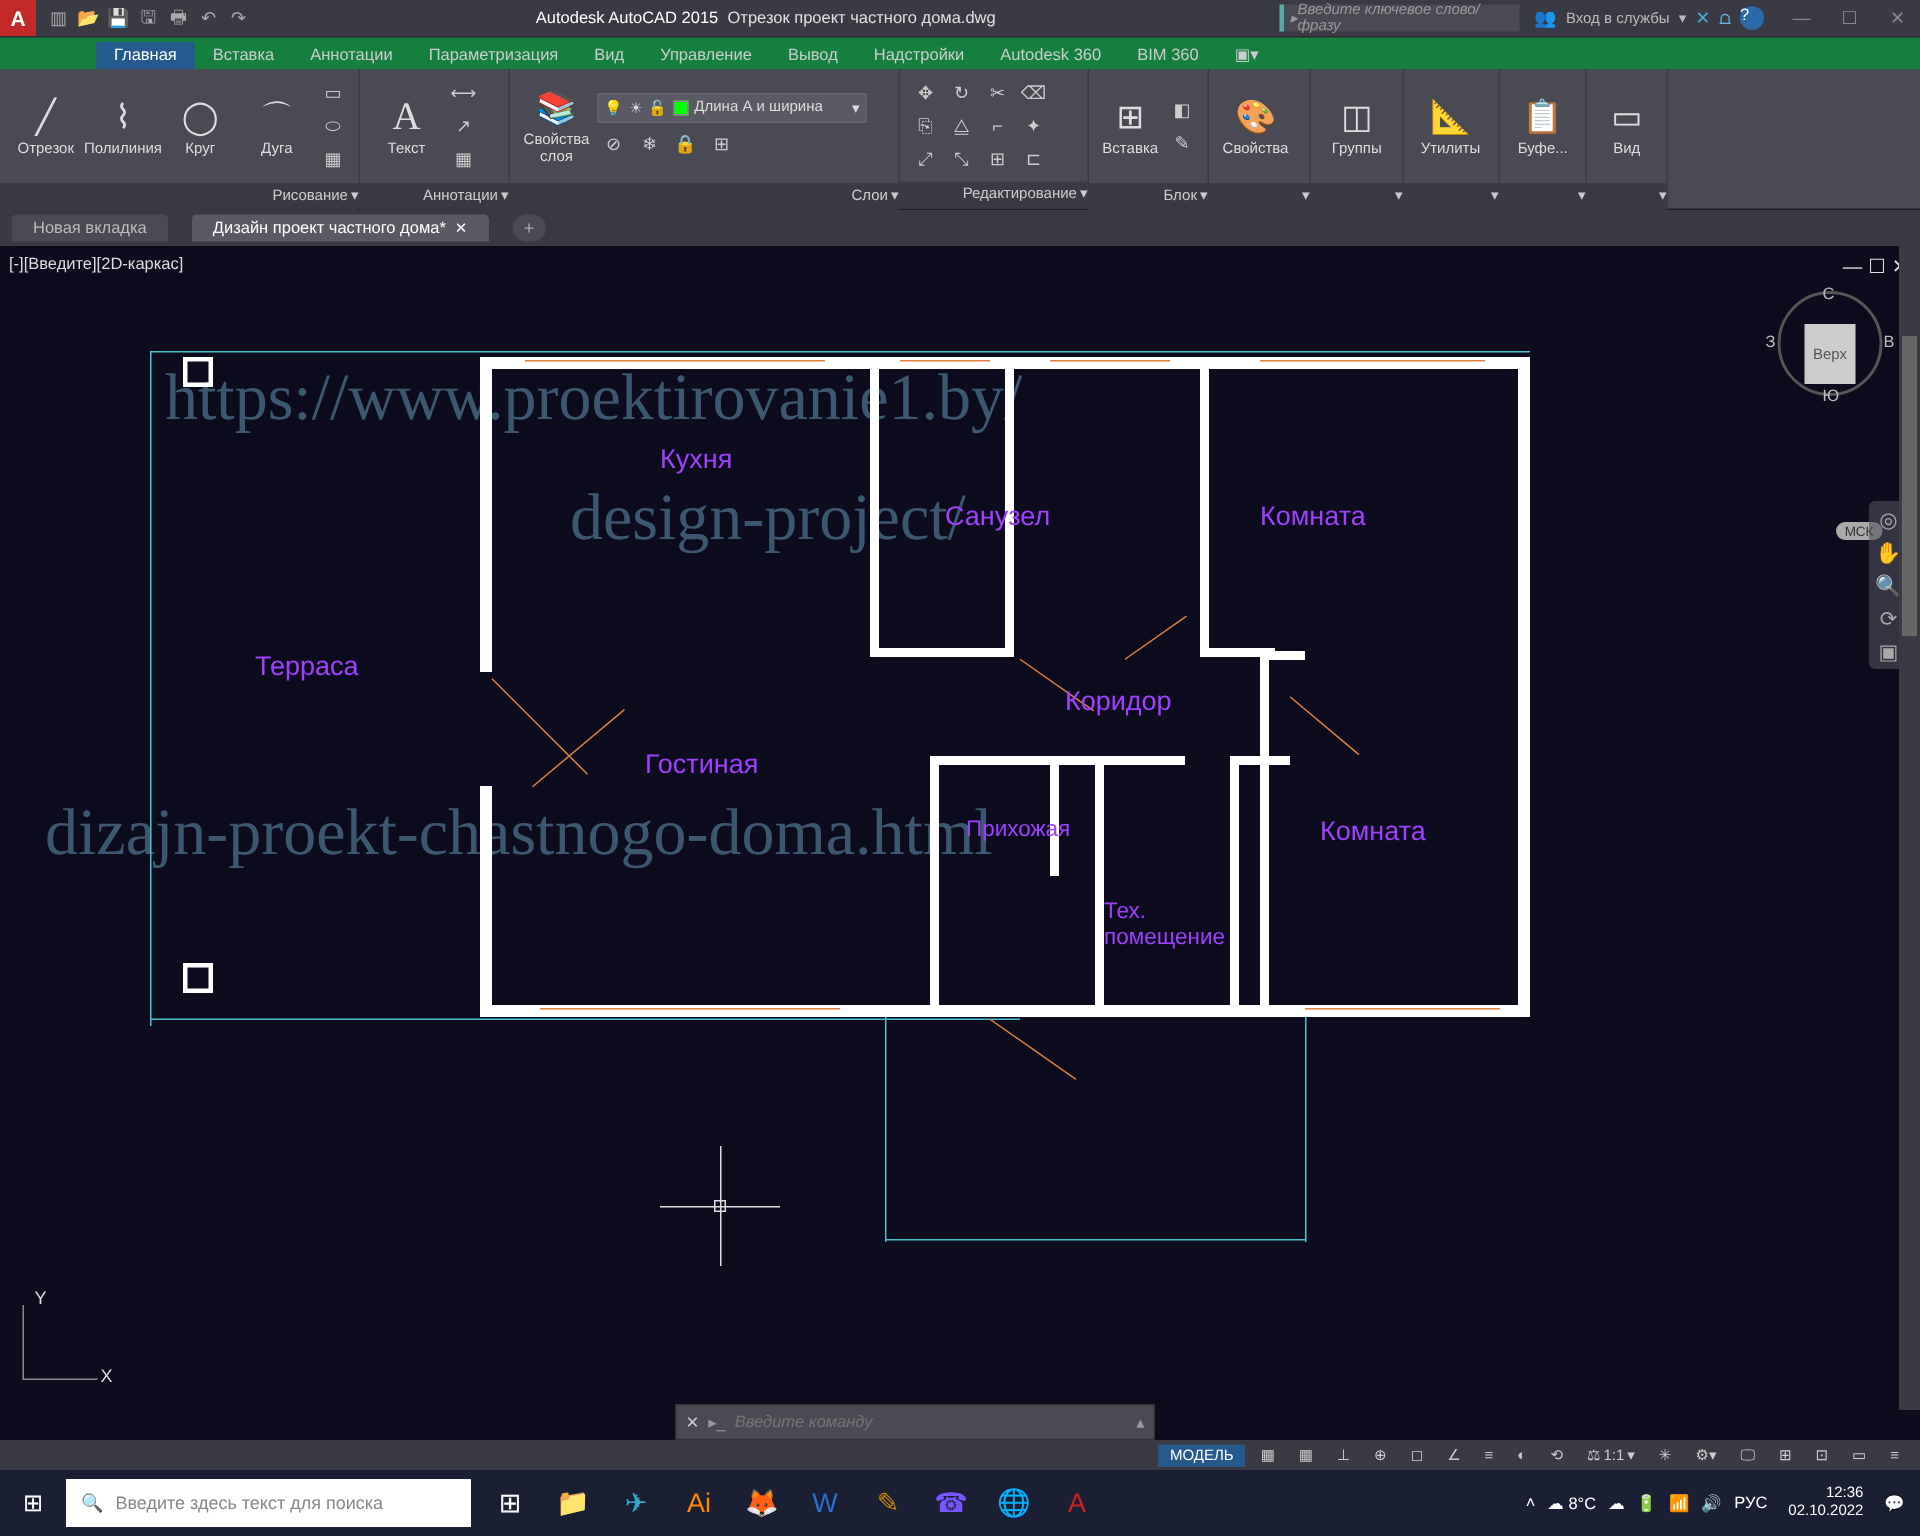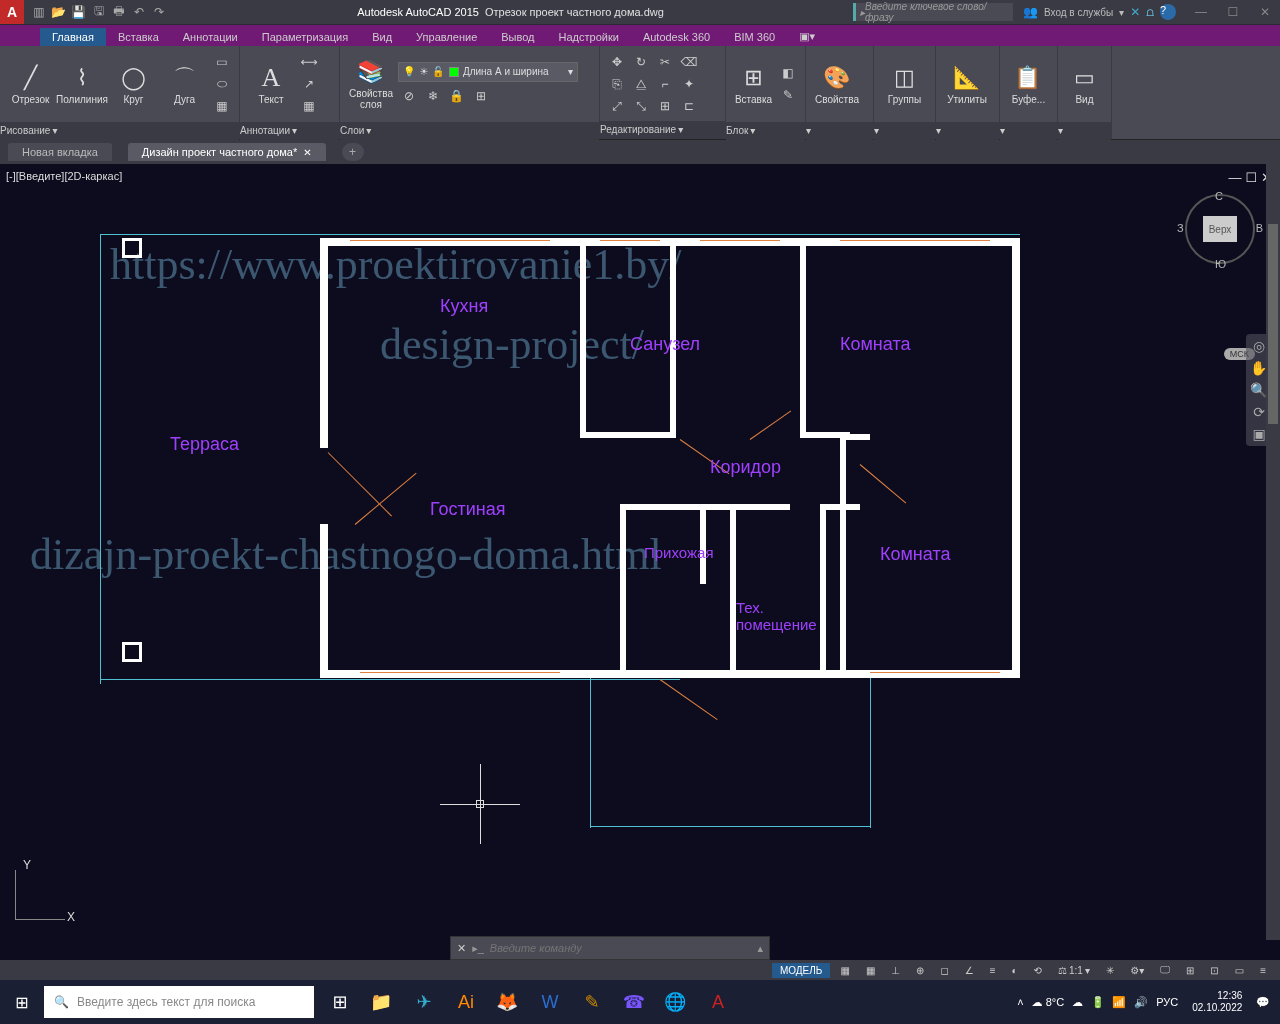--- a/index.html
+++ b/index.html
@@ -7,27 +7,27 @@
 .titlebar{height:24px;background:#3a3a45;display:flex;align-items:center;color:#d0d0d0;font-size:11px}
 .app-logo{width:24px;height:24px;background:#c22a2a;color:#fff;display:flex;align-items:center;justify-content:center;font-weight:bold;font-size:14px;margin-right:6px}
 .qat{display:flex;gap:2px}
 .qat span{width:18px;height:18px;display:flex;align-items:center;justify-content:center;color:#aaa;font-size:12px}
 .title-text{flex:1;text-align:center;color:#e0e0e0}
 .search-box{width:160px;height:18px;background:#4a4a55;border-left:3px solid #5aa;display:flex;align-items:center;padding:0 4px;color:#999;font-size:10px;font-style:italic}
 .signin{display:flex;align-items:center;gap:6px;padding:0 10px;color:#bbb;font-size:10px}
 .signin span.icon{font-size:12px}
 .wincontrols{display:flex;gap:2px}
 .wincontrols span{width:30px;height:24px;display:flex;align-items:center;justify-content:center;color:#888;font-size:12px}
-.ribbon-tabs{height:22px;background:#701a75;display:flex;align-items:end;padding-left:40px;color:#ccc;font-size:11px;border-top:1px solid #2a2a35}
+.ribbon-tabs{height:22px;background:#15803d;display:flex;align-items:end;padding-left:64px;color:#ccc;font-size:11px;border-top:1px solid #2a2a35}
 .ribbon-tabs .tab{padding:3px 12px;cursor:pointer}
 .ribbon-tabs .tab.active{background:#245a8d;color:#fff}
 .ribbon{height:94px;background:#4a4a55;display:flex;border-bottom:1px solid #222}
 .panel{border-right:1px solid #3a3a45;display:flex;flex-direction:column}
 .panel-body{flex:1;display:flex;align-items:center;padding:2px 6px;gap:2px}
-.panel-title{height:18px;background:#3a3a45;color:#ccc;font-size:10px;text-align:center;line-height:18px;display:flex;align-items:center;justify-content:flex-start;gap:2px}
+.panel-title{height:18px;background:#3a3a45;color:#ccc;font-size:10px;text-align:center;line-height:18px;display:flex;align-items:center;justify-content:flex-end;gap:2px}
 .bigbtn{display:flex;flex-direction:column;align-items:center;justify-content:center;width:50px;height:72px;color:#ddd;font-size:10px;gap:2px;text-align:center}
 .bigbtn .ico{width:28px;height:28px;display:flex;align-items:center;justify-content:center;font-size:22px;color:#ddd}
 .smallbtn{width:20px;height:20px;display:flex;align-items:center;justify-content:center;color:#ccc;font-size:12px;margin:1px}
 .col{display:flex;flex-direction:column}
 .layer-combo{width:180px;height:20px;background:#5a5a65;display:flex;align-items:center;padding:0 4px;color:#ddd;font-size:10px;gap:4px;border:1px solid #666}
 .colorbox{width:10px;height:10px;border:1px solid #888}
 .doctabs{height:24px;background:#3a3a45;display:flex;align-items:center;padding-left:8px;gap:16px}
 .doctab{padding:3px 14px;background:#4a4a55;color:#bbb;font-size:11px;border-radius:3px 3px 0 0;display:flex;align-items:center;gap:6px}
 .doctab.active{background:#5a5a65;color:#fff}
 .doctab.add{width:22px;height:18px;background:#4a4a55;border-radius:9px;display:flex;align-items:center;justify-content:center;color:#aaa;font-size:12px;padding:0}
@@ -46,21 +46,21 @@
 .ucs .y{position:absolute;bottom:0;left:0;width:1px;height:50px;background:#888}
 .ucs .x{position:absolute;bottom:0;left:0;width:50px;height:1px;background:#888}
 .ucs .ly{position:absolute;bottom:48px;left:8px;font-size:12px}
 .ucs .lx{position:absolute;bottom:-4px;left:52px;font-size:12px}
 .crosshair{position:absolute;top:640px;left:480px;pointer-events:none}
 .crosshair .h{position:absolute;width:80px;height:1px;background:#ddd;left:-40px}
 .crosshair .v{position:absolute;width:1px;height:80px;background:#ddd;top:-40px}
 .crosshair .box{position:absolute;width:8px;height:8px;border:1px solid #ddd;top:-4px;left:-4px}
 .viewcube{position:absolute;top:30px;right:25px;width:70px;height:70px}
 .viewcube .ring{position:absolute;inset:0;border:2px solid #555;border-radius:50%}
-.viewcube .cube{position:absolute;top:22px;left:18px;width:34px;height:26px;background:#ccc;color:#555;font-size:10px;display:flex;align-items:center;justify-content:center}
+.viewcube .cube{position:absolute;top:22px;left:18px;width:34px;height:40px;background:#ccc;color:#555;font-size:10px;display:flex;align-items:center;justify-content:center}
 .viewcube .dir{position:absolute;color:#bbb;font-size:11px}
 .navbar{position:absolute;top:170px;right:8px;width:26px;background:rgba(80,80,90,0.6);border-radius:4px;padding:4px 0;display:flex;flex-direction:column;align-items:center;gap:6px}
 .navbar span{color:#aaa;font-size:14px}
 .cmdline{position:absolute;bottom:64px;left:450px;width:320px;height:24px;background:#4a4a55;display:flex;align-items:center;padding:0 6px;color:#999;font-size:11px;gap:6px;border:1px solid #333}
 .cmdline .close{color:#ccc}
 .cmdline input{flex:1;background:transparent;border:none;color:#ccc;font-style:italic;font-size:11px;outline:none}
 .layout-tabs{position:absolute;bottom:44px;left:0;height:20px;display:flex;align-items:center;background:#3a3a45;width:260px}
 .layout-tabs .lt{padding:2px 14px;color:#bbb;font-size:10px;border-right:1px solid #555}
 .layout-tabs .lt.active{background:#5a5a65;color:#fff}
 .statusbar{position:absolute;bottom:44px;left:0;right:0;height:20px;background:#3a3a45;display:flex;align-items:center;justify-content:flex-end;padding:0 8px;gap:4px;color:#ccc;font-size:10px}

